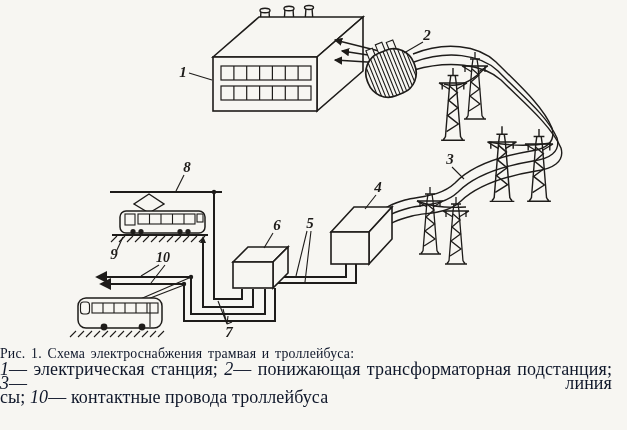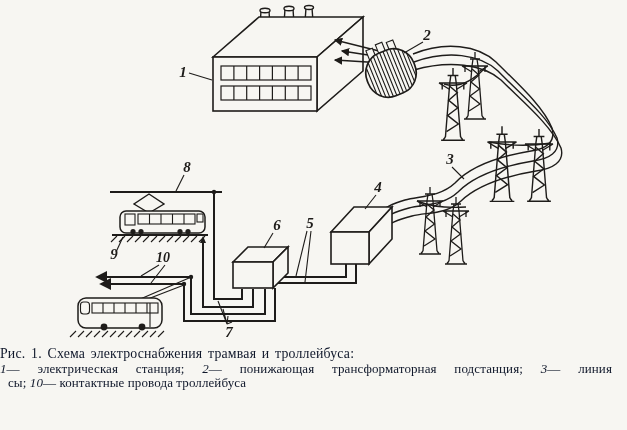--- a/index.html
+++ b/index.html
@@ -15,26 +15,26 @@
     position:absolute;left:0;top:346px;width:612px;
     color:#0f172a;
   }
   .cap-title{
     font-size:13.8px;line-height:16px;
     letter-spacing:.2px;
     word-spacing:2px;
     white-space:nowrap;
   }
   .cap-line{
-    font-size:13px;line-height:14.2px;
+    font-size:18px;line-height:14.2px;
     text-align:justify;
     text-align-last:justify;
     letter-spacing:.1px;
   }
-  .cap-line.last{text-align-last:left;margin-left:8px;}
+  .cap-line.last{text-align-last:left;}
   .cap-line i{font-style:italic;}
   svg text{
     font-family:"Liberation Serif", serif;
     font-style:italic;font-weight:bold;
     font-size:15px;fill:#1e1c1a;
   }
   text.two{font-size:14px;}
 </style>
 </head>
 <body>

